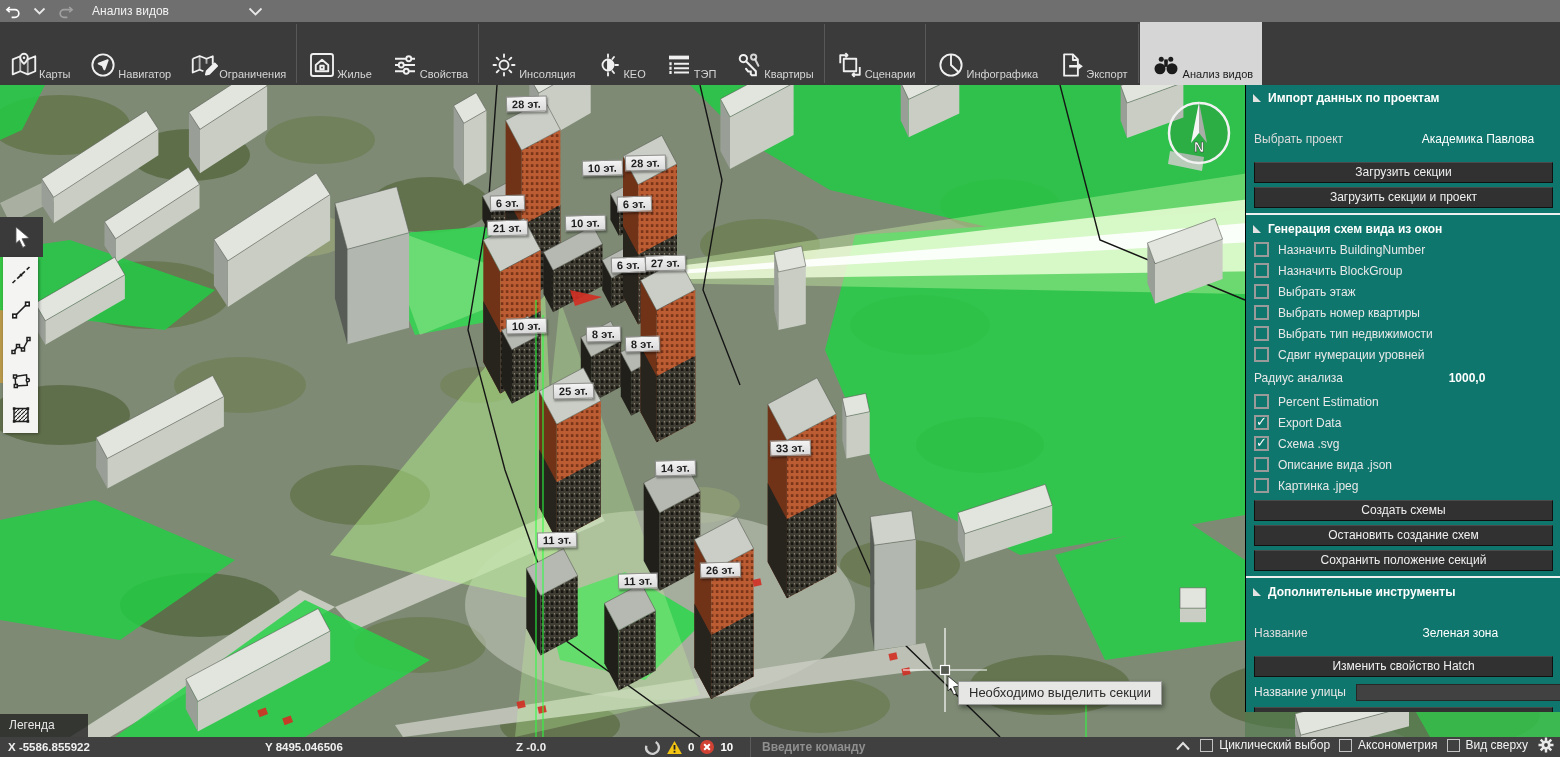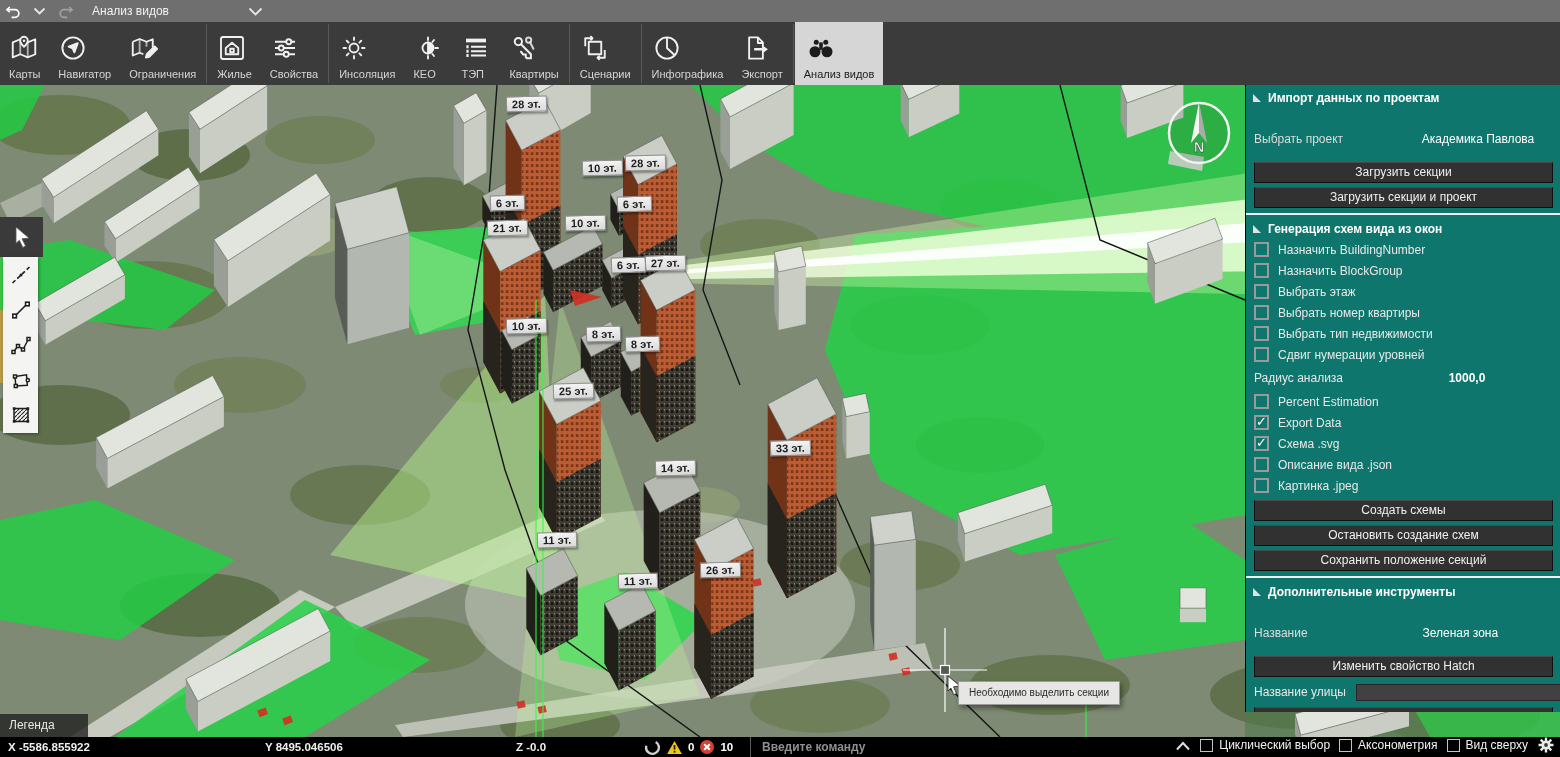--- a/index.html
+++ b/index.html
@@ -10,35 +10,35 @@
   
   .quickbar { position:absolute; top:0; left:0; width:1560px; height:22px; background:#6f6f6f;
     display:flex; align-items:center; }
   .qb-btn { width:26px; height:22px; display:flex; align-items:center; justify-content:center; }
   .qb-title { color:#f2f2f2; font-size:12px; margin-left:14px; width:150px; }
   .dim { opacity:.45; }
 
   
   .ribbon { position:absolute; top:22px; left:0; width:1560px; height:63px; background:#3b3b3b;
     display:flex; align-items:stretch; }
-  .rtab { display:flex; flex-direction:column; align-items:flex-start; justify-content:flex-end;
+  .rtab { display:flex; flex-direction:row; align-items:flex-end; justify-content:flex-end;
     padding:6px 9px 5px; color:#f0f0f0; cursor:default; }
   .rtab .ric { flex:1; display:flex; align-items:center; justify-content:center; }
   .rtab .rlabel { font-size:11px; color:#d6d6d6; white-space:nowrap; }
   .rtab.active { background:#d6d6d6; color:#1c1c1c; }
   .rtab.active .rlabel { color:#1c1c1c; font-weight:400; }
   .rsep { width:1px; background:#585858; margin:2px 1px; }
 
   
   .map { position:absolute; top:85px; left:0; width:1560px; height:652px; overflow:hidden; background:#7e8a74; }
   .flabel { position:absolute; height:16px; line-height:15px; padding:0 5px; font-size:11px; font-weight:700;
     color:#1d1d1d; background:linear-gradient(#f4f4f4,#d9d9d9); border:1px solid #90908e;
     transform:rotate(-1.5deg); box-shadow:1px 2px 2px rgba(0,0,0,.35); white-space:nowrap; }
   .tooltip { position:absolute; left:958px; top:596px; height:24px; line-height:22px; padding:0 10px;
-    background:#e6e6e4; border:1px solid #9b9b9b; color:#2b2b2b; font-size:10px;
+    background:#e6e6e4; border:1px solid #9b9b9b; color:#2b2b2b; font-size:13px;
     box-shadow:2px 3px 5px rgba(0,0,0,.4); white-space:nowrap; }
   .legend-chip { position:absolute; left:0; top:629px; width:88px; height:23px; line-height:23px;
     padding-left:9px; background:rgba(32,32,32,.8); color:#e8e8e8; font-size:12px; }
   .compass { position:absolute; left:1160px; top:8px; }
   .crosshair { position:absolute; left:0; top:0; }
 
   
   .ltool-cursor { position:absolute; top:217px; left:0; width:43px; height:40px; background:#3a3a3a;
     display:flex; align-items:center; justify-content:center; z-index:6; }
   .ltool-panel { position:absolute; top:257px; left:3px; width:35px; height:176px; background:#f4f4f2;
@@ -64,21 +64,21 @@
   .chk.sub { }
   .cbx { width:15px; height:15px; border:2px solid #9a9a9a; position:relative; flex:none; background:transparent; }
   .cbx.checked::after { content:"✓"; position:absolute; left:0px; top:-3px; color:#fff; font-size:13px; font-weight:700; }
   .radius-row { display:flex; align-items:center; height:22px; margin:2px 8px; }
   .radius-val { flex:1; text-align:center; font-weight:700; color:#fff; padding-left:20px; }
   .lsr-row { display:flex; align-items:center; height:22px; margin:2px 8px 2px 36px; font-weight:700; }
   .street-row { display:flex; align-items:center; height:22px; margin:3px 8px; }
   .street-input { flex:1; height:17px; margin-left:10px; background:#414141; border:1px solid #272727; }
 
   
-  .statusbar { position:absolute; top:737px; left:0; width:1560px; height:20px; background:#000000;
+  .statusbar { position:absolute; top:737px; left:0; width:1560px; height:20px; background:#404040;
     color:#efefef; font-size:11.5px; }
   .sb-coord { position:absolute; top:0; line-height:20px; font-weight:700; }
   .sb-center { position:absolute; left:644px; top:0; height:20px; display:flex; align-items:center; gap:5px; }
   .sb-count { font-weight:700; color:#fff; }
   .sb-div { position:absolute; left:750px; top:0; width:1px; height:20px; background:#5c5c5c; }
   .sb-cmd { position:absolute; left:762px; top:0; width:400px; line-height:20px; color:#8f8f8f; font-size:12px;font-weight:bold; }
   .sb-right { position:absolute; right:5px; top:0; height:16px; display:flex; align-items:center; gap:9px; }
   .sb-right .tg { display:flex; align-items:center; gap:6px; color:#f2f2f2; font-size:12px; }
   .sb-cbx { width:13px; height:13px; border:1.5px solid #c2c2c2; background:transparent; }
 </style>

